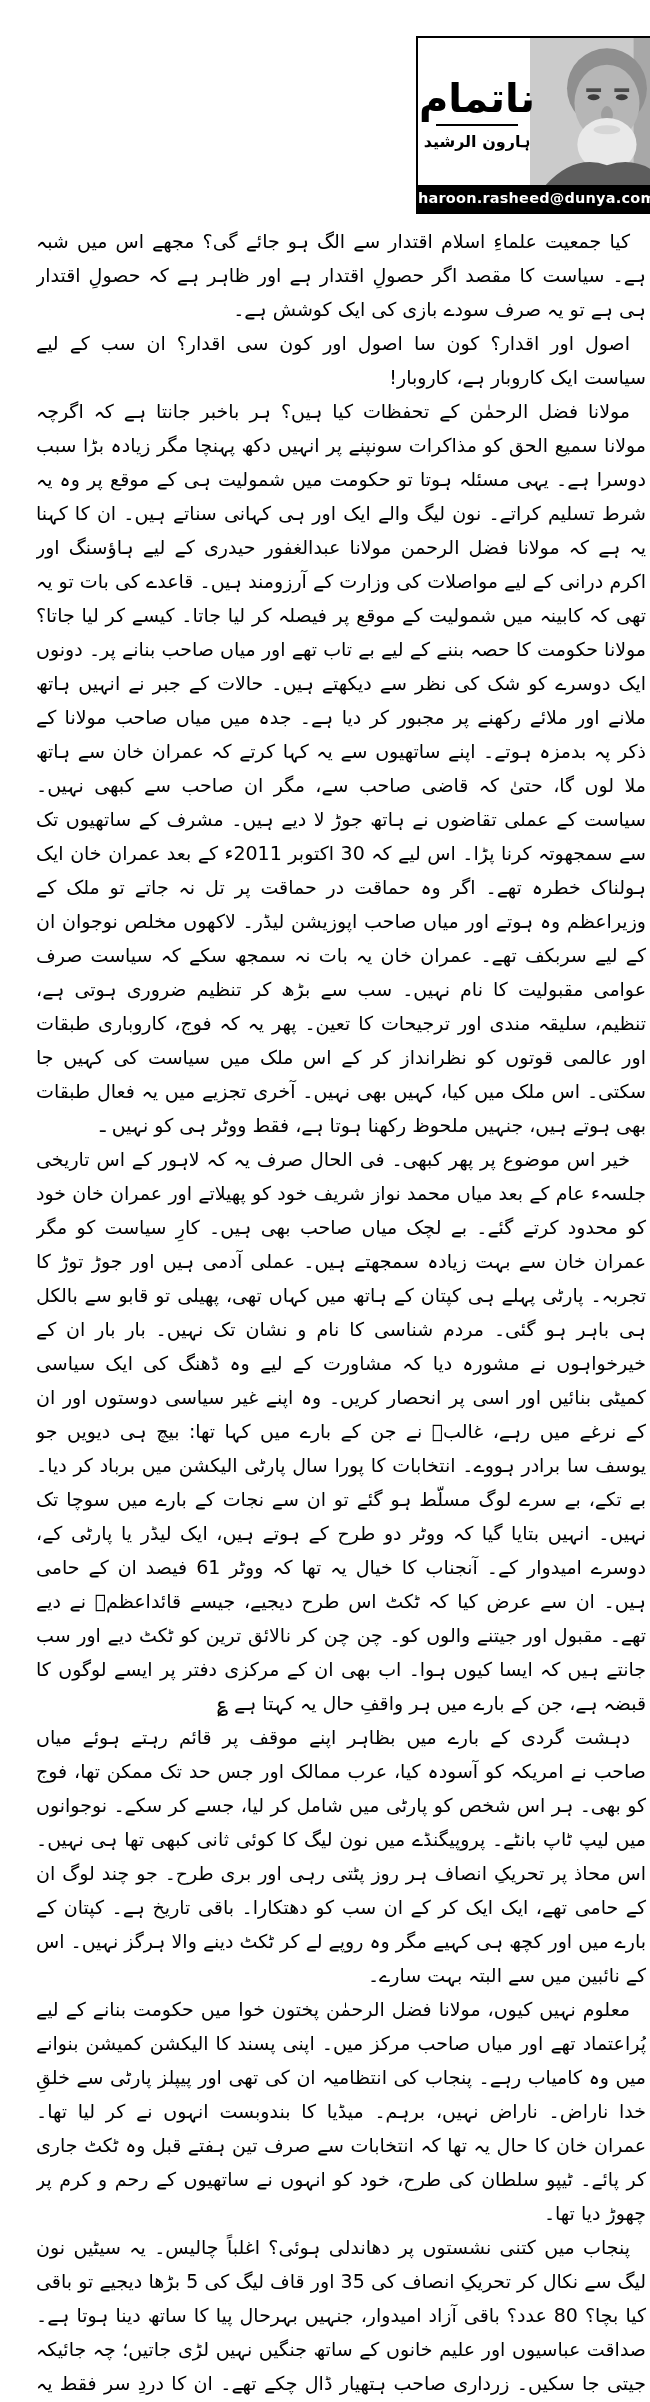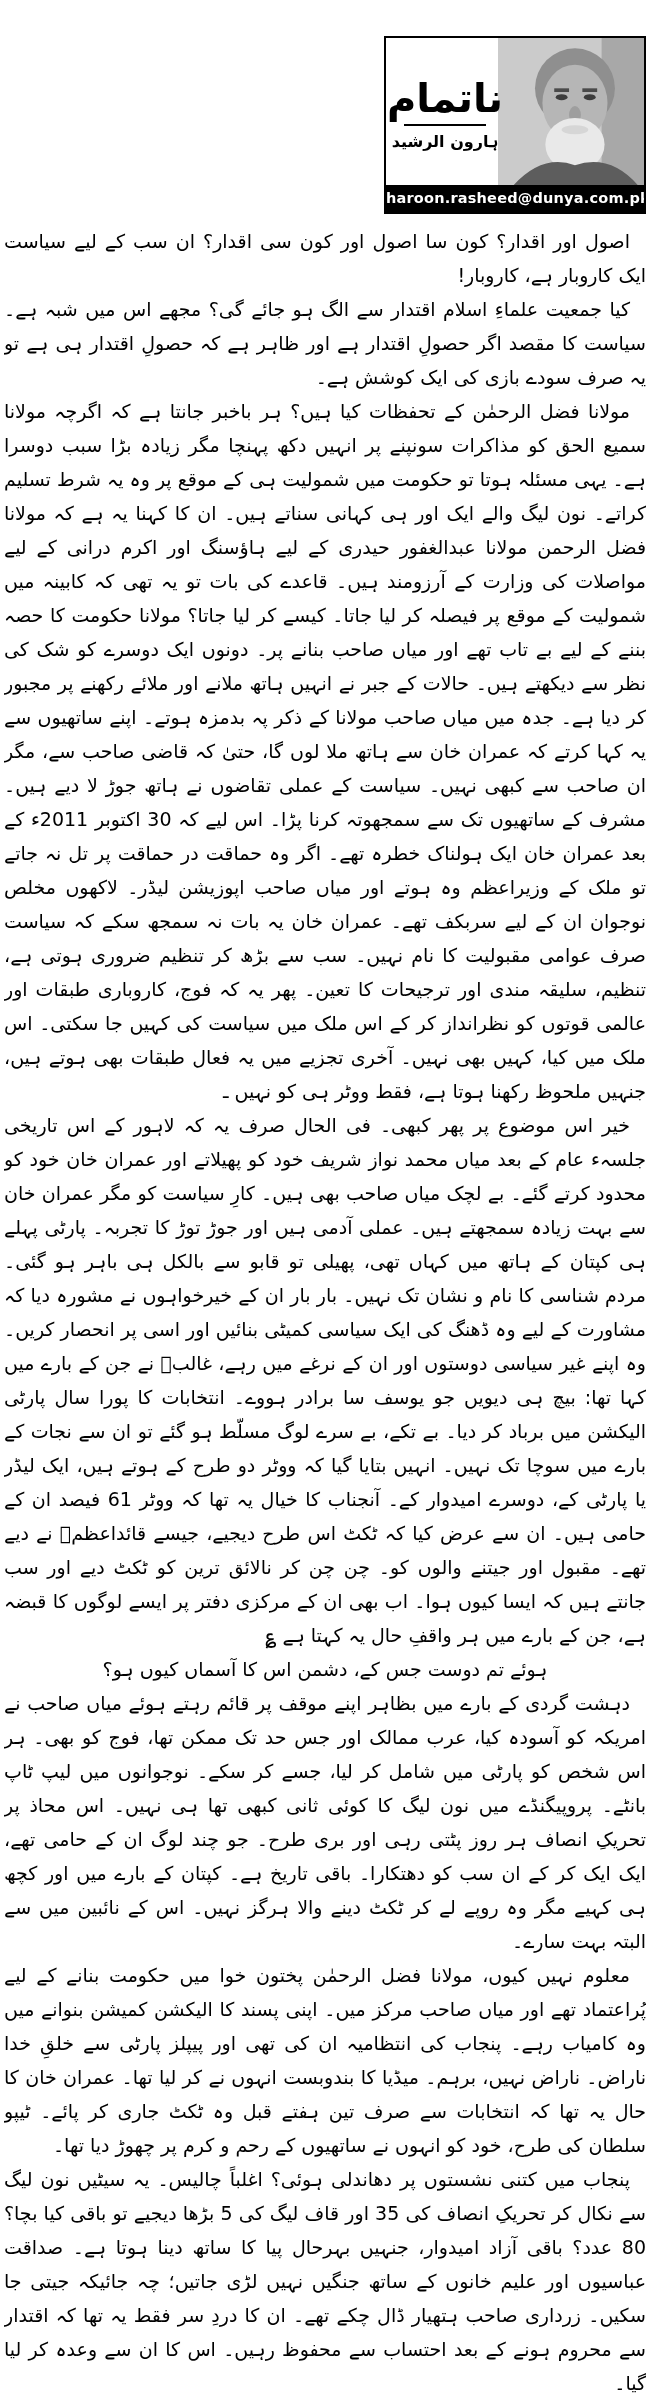--- a/index.html
+++ b/index.html
@@ -1,18 +1,18 @@
 <!DOCTYPE html>
 <html lang="ur"><head>
 <meta charset="utf-8">
 <style>
   html,body{margin:0;padding:0;background:#ffffff;}
   body{width:650px;height:2402px;overflow:hidden;position:relative;
        font-family:"DejaVu Sans",sans-serif;color:#000;}
-  .page{position:absolute;inset:0;direction:rtl;}
+  .page{position:absolute;inset:0;direction:rtl;margin-left:32px;}
 
   
   .header-box{position:absolute;top:36px;left:384px;width:262px;height:178px;
       border:2px solid #000;background:#fff;box-sizing:border-box;overflow:hidden;}
   .photo-wrap{position:absolute;top:0;left:112px;width:148px;height:148px;overflow:hidden;}
   .photo-wrap svg{width:100%;height:100%;display:block;}
   .title-block{position:absolute;top:38px;left:0;width:118px;text-align:center;}
   .column-title{font-size:40px;font-weight:bold;line-height:44px;letter-spacing:-1px;}
   .title-rule{width:82px;height:2px;background:#000;margin:4px auto 6px auto;}
   .author-name{font-size:16px;font-weight:bold;}
@@ -56,23 +56,22 @@
     <div class="title-block">
       <div class="column-title">ناتمام</div>
       <div class="title-rule"></div>
       <div class="author-name">ہارون الرشید</div>
     </div>
     <div class="email-bar">haroon.rasheed@dunya.com.pk</div>
   </div>
 
 
   <div class="article">
+      <p class="para">کیا جمعیت علماءِ اسلام اقتدار سے الگ ہو جائے گی؟ مجھے اس میں شبہ ہے۔ سیاست کا مقصد اگر حصولِ اقتدار ہے اور ظاہر ہے کہ حصولِ اقتدار ہی ہے تو یہ صرف سودے بازی کی ایک کوشش ہے۔</p>
       <p class="para">اصول اور اقدار؟ کون سا اصول اور کون سی اقدار؟ ان سب کے لیے سیاست ایک کاروبار ہے، کاروبار!</p>
-      <p class="para">کیا جمعیت علماءِ اسلام اقتدار سے الگ ہو جائے گی؟ مجھے اس میں شبہ ہے۔ سیاست کا مقصد اگر حصولِ اقتدار ہے اور ظاہر ہے کہ حصولِ اقتدار ہی ہے تو یہ صرف سودے بازی کی ایک کوشش ہے۔</p>
       <p class="para">مولانا فضل الرحمٰن کے تحفظات کیا ہیں؟ ہر باخبر جانتا ہے کہ اگرچہ مولانا سمیع الحق کو مذاکرات سونپنے پر انہیں دکھ پہنچا مگر زیادہ بڑا سبب دوسرا ہے۔ یہی مسئلہ ہوتا تو حکومت میں شمولیت ہی کے موقع پر وہ یہ شرط تسلیم کراتے۔ نون لیگ والے ایک اور ہی کہانی سناتے ہیں۔ ان کا کہنا یہ ہے کہ مولانا فضل الرحمن مولانا عبدالغفور حیدری کے لیے ہاؤسنگ اور اکرم درانی کے لیے مواصلات کی وزارت کے آرزومند ہیں۔ قاعدے کی بات تو یہ تھی کہ کابینہ میں شمولیت کے موقع پر فیصلہ کر لیا جاتا۔ کیسے کر لیا جاتا؟ مولانا حکومت کا حصہ بننے کے لیے بے تاب تھے اور میاں صاحب بنانے پر۔ دونوں ایک دوسرے کو شک کی نظر سے دیکھتے ہیں۔ حالات کے جبر نے انہیں ہاتھ ملانے اور ملائے رکھنے پر مجبور کر دیا ہے۔ جدہ میں میاں صاحب مولانا کے ذکر پہ بدمزہ ہوتے۔ اپنے ساتھیوں سے یہ کہا کرتے کہ عمران خان سے ہاتھ ملا لوں گا، حتیٰ کہ قاضی صاحب سے، مگر ان صاحب سے کبھی نہیں۔ سیاست کے عملی تقاضوں نے ہاتھ جوڑ لا دیے ہیں۔ مشرف کے ساتھیوں تک سے سمجھوتہ کرنا پڑا۔ اس لیے کہ 30 اکتوبر 2011ء کے بعد عمران خان ایک ہولناک خطرہ تھے۔ اگر وہ حماقت در حماقت پر تل نہ جاتے تو ملک کے وزیراعظم وہ ہوتے اور میاں صاحب اپوزیشن لیڈر۔ لاکھوں مخلص نوجوان ان کے لیے سربکف تھے۔ عمران خان یہ بات نہ سمجھ سکے کہ سیاست صرف عوامی مقبولیت کا نام نہیں۔ سب سے بڑھ کر تنظیم ضروری ہوتی ہے، تنظیم، سلیقہ مندی اور ترجیحات کا تعین۔ پھر یہ کہ فوج، کاروباری طبقات اور عالمی قوتوں کو نظرانداز کر کے اس ملک میں سیاست کی کہیں جا سکتی۔ اس ملک میں کیا، کہیں بھی نہیں۔ آخری تجزیے میں یہ فعال طبقات بھی ہوتے ہیں، جنہیں ملحوظ رکھنا ہوتا ہے، فقط ووٹر ہی کو نہیں ـ</p>
       <p class="para">خیر اس موضوع پر پھر کبھی۔ فی الحال صرف یہ کہ لاہور کے اس تاریخی جلسہء عام کے بعد میاں محمد نواز شریف خود کو پھیلاتے اور عمران خان خود کو محدود کرتے گئے۔ بے لچک میاں صاحب بھی ہیں۔ کارِ سیاست کو مگر عمران خان سے بہت زیادہ سمجھتے ہیں۔ عملی آدمی ہیں اور جوڑ توڑ کا تجربہ۔ پارٹی پہلے ہی کپتان کے ہاتھ میں کہاں تھی، پھیلی تو قابو سے بالکل ہی باہر ہو گئی۔ مردم شناسی کا نام و نشان تک نہیں۔ بار بار ان کے خیرخواہوں نے مشورہ دیا کہ مشاورت کے لیے وہ ڈھنگ کی ایک سیاسی کمیٹی بنائیں اور اسی پر انحصار کریں۔ وہ اپنے غیر سیاسی دوستوں اور ان کے نرغے میں رہے، غالبؔ نے جن کے بارے میں کہا تھا: بیچ ہی دیویں جو یوسف سا برادر ہووے۔ انتخابات کا پورا سال پارٹی الیکشن میں برباد کر دیا۔ بے تکے، بے سرے لوگ مسلّط ہو گئے تو ان سے نجات کے بارے میں سوچا تک نہیں۔ انہیں بتایا گیا کہ ووٹر دو طرح کے ہوتے ہیں، ایک لیڈر یا پارٹی کے، دوسرے امیدوار کے۔ آنجناب کا خیال یہ تھا کہ ووٹر 61 فیصد ان کے حامی ہیں۔ ان سے عرض کیا کہ ٹکٹ اس طرح دیجیے، جیسے قائداعظمؒ نے دیے تھے۔ مقبول اور جیتنے والوں کو۔ چن چن کر نالائق ترین کو ٹکٹ دیے اور سب جانتے ہیں کہ ایسا کیوں ہوا۔ اب بھی ان کے مرکزی دفتر پر ایسے لوگوں کا قبضہ ہے، جن کے بارے میں ہر واقفِ حال یہ کہتا ہے ؏</p>
-      <p class="verse">ہوئے تم دوست جس کے، دشمن اس کا آسماں کیوں ہو؟</p>
       <p class="para">دہشت گردی کے بارے میں بظاہر اپنے موقف پر قائم رہتے ہوئے میاں صاحب نے امریکہ کو آسودہ کیا، عرب ممالک اور جس حد تک ممکن تھا، فوج کو بھی۔ ہر اس شخص کو پارٹی میں شامل کر لیا، جسے کر سکے۔ نوجوانوں میں لیپ ٹاپ بانٹے۔ پروپیگنڈے میں نون لیگ کا کوئی ثانی کبھی تھا ہی نہیں۔ اس محاذ پر تحریکِ انصاف ہر روز پٹتی رہی اور بری طرح۔ جو چند لوگ ان کے حامی تھے، ایک ایک کر کے ان سب کو دھتکارا۔ باقی تاریخ ہے۔ کپتان کے بارے میں اور کچھ ہی کہیے مگر وہ روپے لے کر ٹکٹ دینے والا ہرگز نہیں۔ اس کے نائبین میں سے البتہ بہت سارے۔</p>
       <p class="para">معلوم نہیں کیوں، مولانا فضل الرحمٰن پختون خوا میں حکومت بنانے کے لیے پُراعتماد تھے اور میاں صاحب مرکز میں۔ اپنی پسند کا الیکشن کمیشن بنوانے میں وہ کامیاب رہے۔ پنجاب کی انتظامیہ ان کی تھی اور پیپلز پارٹی سے خلقِ خدا ناراض۔ ناراض نہیں، برہم۔ میڈیا کا بندوبست انہوں نے کر لیا تھا۔ عمران خان کا حال یہ تھا کہ انتخابات سے صرف تین ہفتے قبل وہ ٹکٹ جاری کر پائے۔ ٹیپو سلطان کی طرح، خود کو انہوں نے ساتھیوں کے رحم و کرم پر چھوڑ دیا تھا۔</p>
       <p class="para">پنجاب میں کتنی نشستوں پر دھاندلی ہوئی؟ اغلباً چالیس۔ یہ سیٹیں نون لیگ سے نکال کر تحریکِ انصاف کی 35 اور قاف لیگ کی 5 بڑھا دیجیے تو باقی کیا بچا؟ 80 عدد؟ باقی آزاد امیدوار، جنہیں بہرحال پیا کا ساتھ دینا ہوتا ہے۔ صداقت عباسیوں اور علیم خانوں کے ساتھ جنگیں نہیں لڑی جاتیں؛ چہ جائیکہ جیتی جا سکیں۔ زرداری صاحب ہتھیار ڈال چکے تھے۔ ان کا دردِ سر فقط یہ تھا کہ اقتدار سے محروم ہونے کے بعد احتساب سے محفوظ رہیں۔ اس کا ان سے وعدہ کر لیا گیا۔</p>
     </div>
 
 </div>
 
 </body></html>

